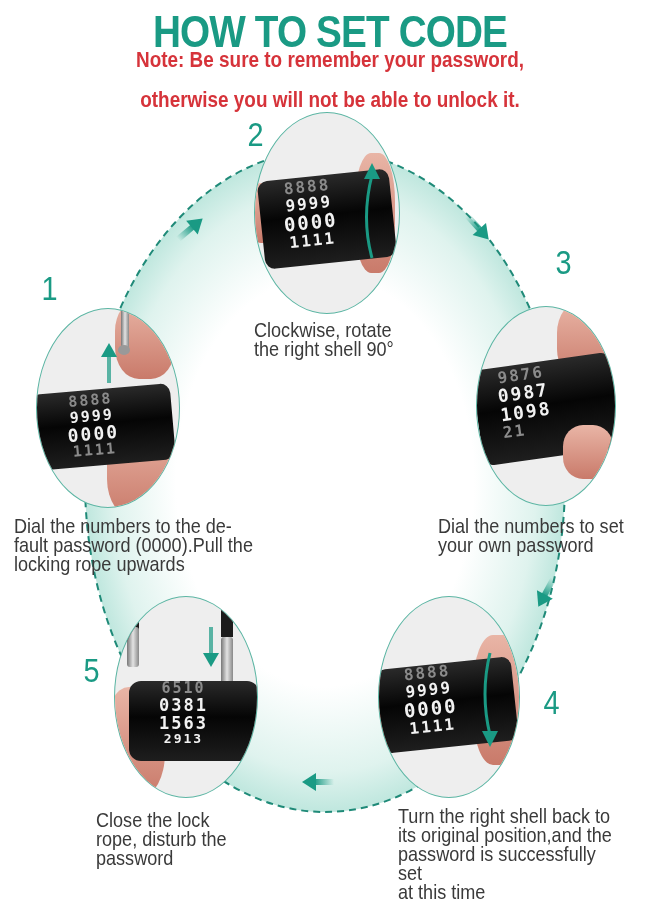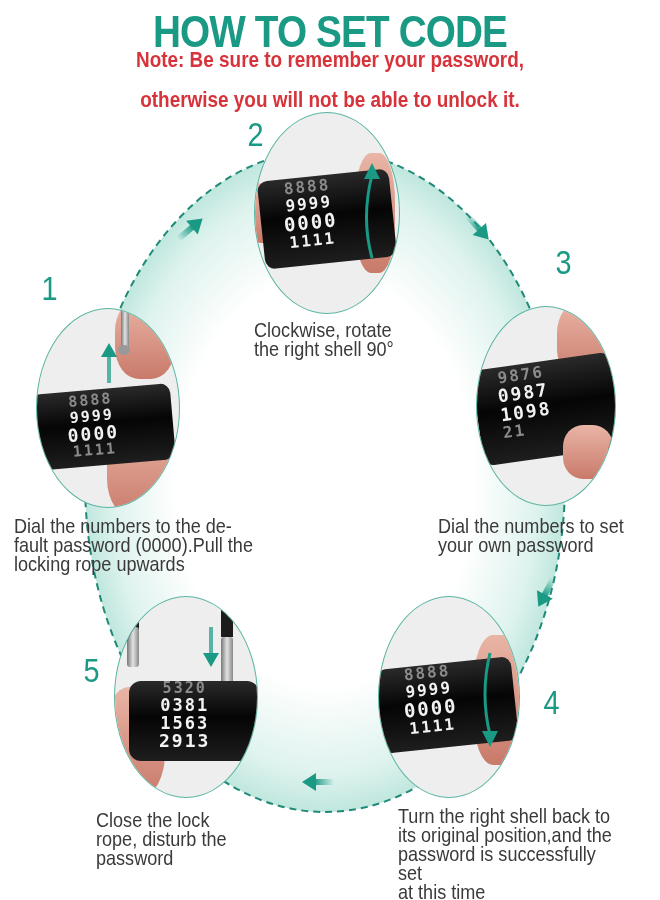--- a/index.html
+++ b/index.html
@@ -143,24 +143,24 @@
 
 <div class="num" style="left:82px;top:652px;">5</div>
 <div class="photo" style="left:114px;top:596px;width:142px;height:200px;">
   <div class="cable" style="left:12px;top:6px;width:12px;height:60px;"></div>
   <div class="shackle" style="left:12px;top:30px;width:12px;height:40px;"></div>
   <div class="cable" style="left:106px;top:0px;width:12px;height:40px;"></div>
   <div class="shackle" style="left:106px;top:40px;width:12px;height:50px;"></div>
   <div class="finger" style="left:-10px;top:90px;width:60px;height:110px;"></div>
   <div class="lockbody" style="left:14px;top:84px;width:130px;height:80px;border-radius:12px;"></div>
   <div class="dials" style="left:44px;top:84px;font-size:15px;">
-    <span class="dim">5320</span>
+    <span class="dim">6510</span>
     <span style="font-size:17px;">0381</span>
     <span style="font-size:17px;">1563</span>
-    <span style="font-size:18px;">2913</span>
+    <span style="font-size:13px;">2913</span>
   </div>
   <svg style="position:absolute;left:86px;top:30px;" width="20" height="44">
     <rect x="8" y="0" width="4" height="28" fill="#1a9a84" opacity="0.7"></rect>
     <polygon points="2,26 10,40 18,26" fill="#1a9a84"></polygon>
   </svg>
 </div>
 <div class="cap" style="left:96px;top:810px;">Close the lock
 rope, disturb the
 password</div>
 

